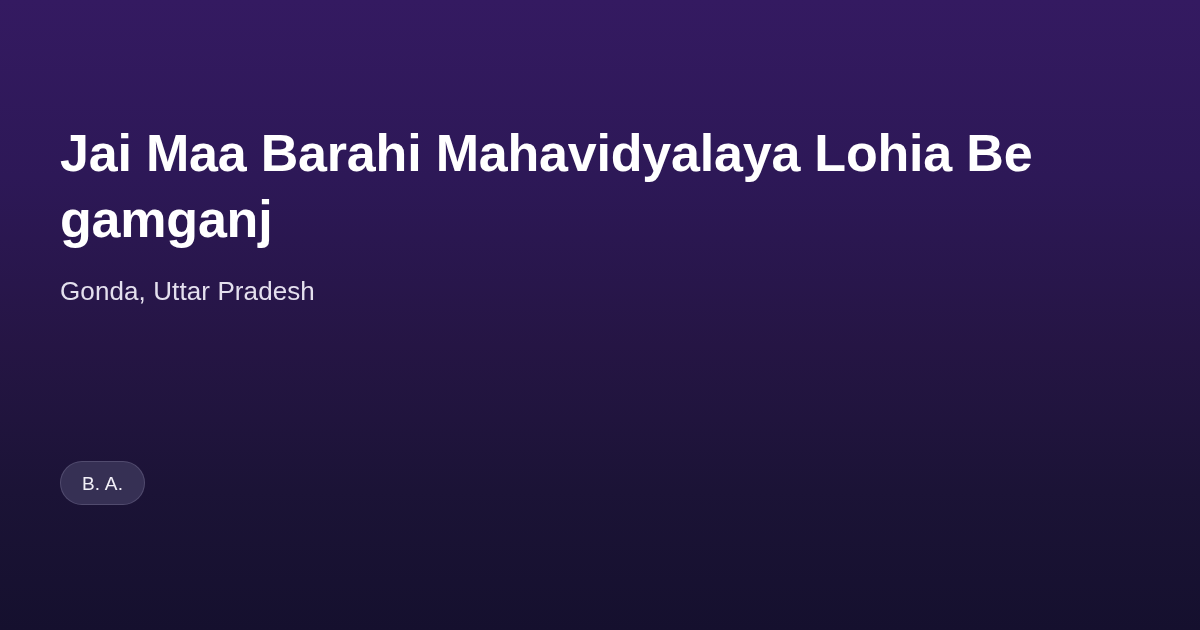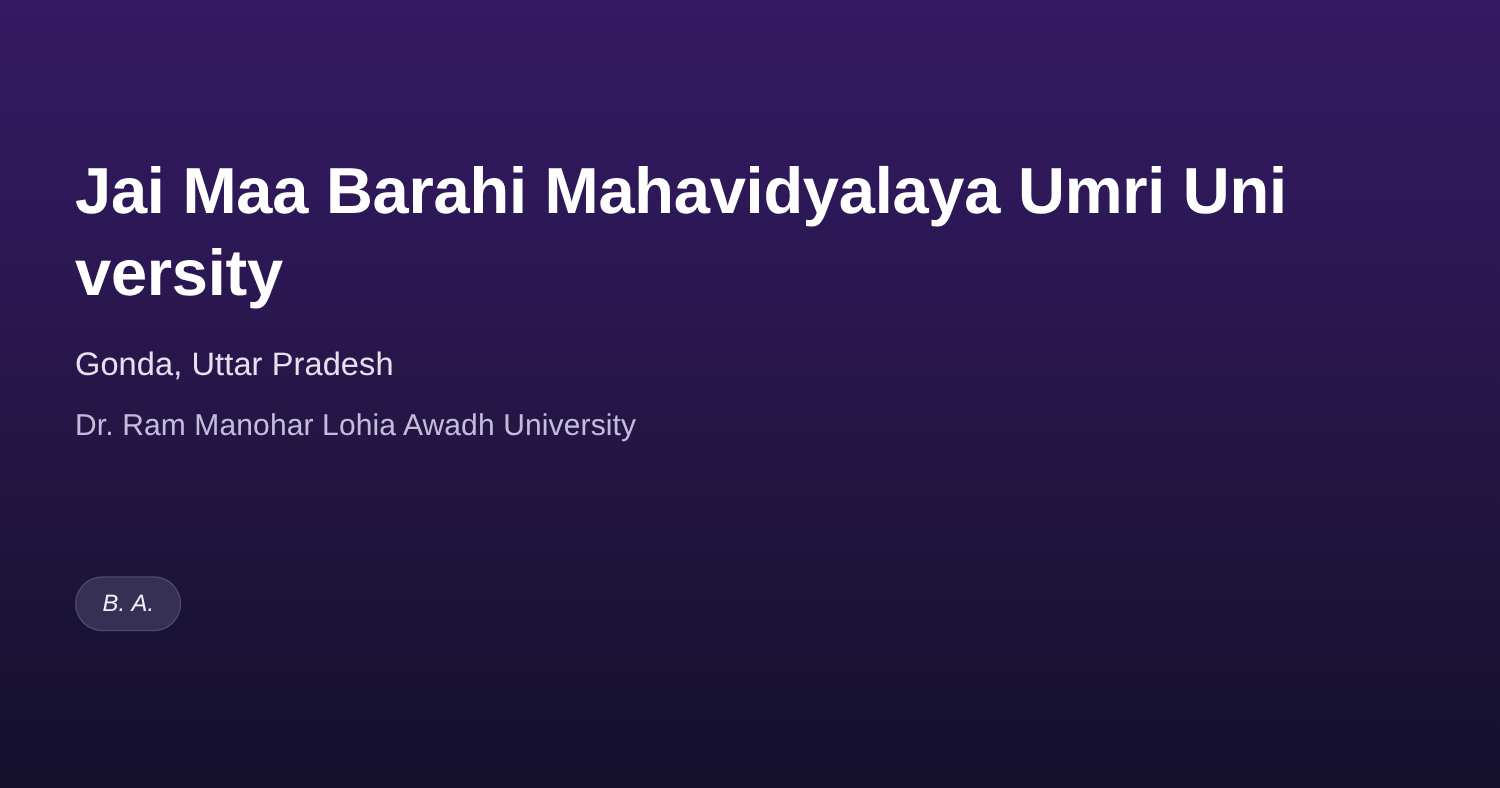--- a/index.html
+++ b/index.html
@@ -76,44 +76,42 @@
     border-radius: 22px;
     background: #363054;
     border: 1px solid rgba(206, 200, 232, 0.18);
     color: #f2f0f8;
     font-size: 19px;
     line-height: 1;
     font-weight: normal;
     letter-spacing: 0.2px;
     box-sizing: border-box;
     white-space: nowrap;
-    font-style: italic;
   }
 
   .brand {
     position: absolute;
     right: 133px;
     top: 570px;
     font-size: 21px;
     line-height: 26px;
     font-weight: bold;
     color: #b07ef0;
     letter-spacing: 0.1px;
     white-space: nowrap;
   }
 </style>
 </head>
 <body>
 
 <div class="card">
 
   <div class="content">
-    <h1 class="college-title">Jai Maa Barahi Mahavidyalaya Umri University</h1>
+    <h1 class="college-title">Jai Maa Barahi Mahavidyalaya Lohia Begamganj</h1>
     <p class="location">Gonda, Uttar Pradesh</p>
-    <p class="affiliation">Dr. Ram Manohar Lohia Awadh University</p>
   </div>
 
   <div class="badge-row">
     <span class="badge">B. A.</span>
   </div>
 
 
 </div>
 
 </body></html>

